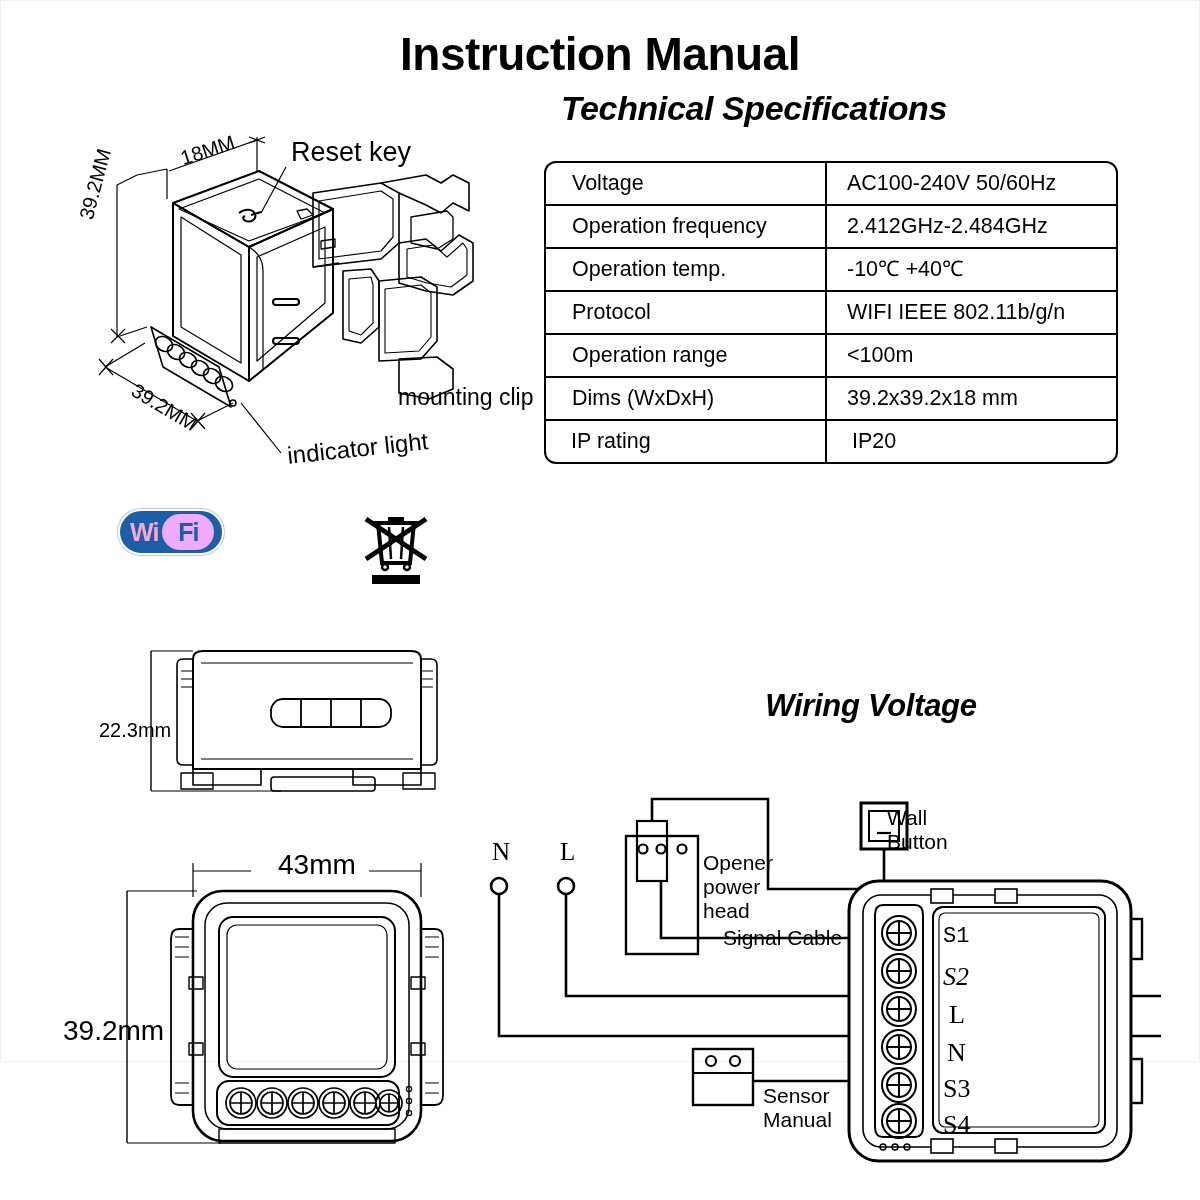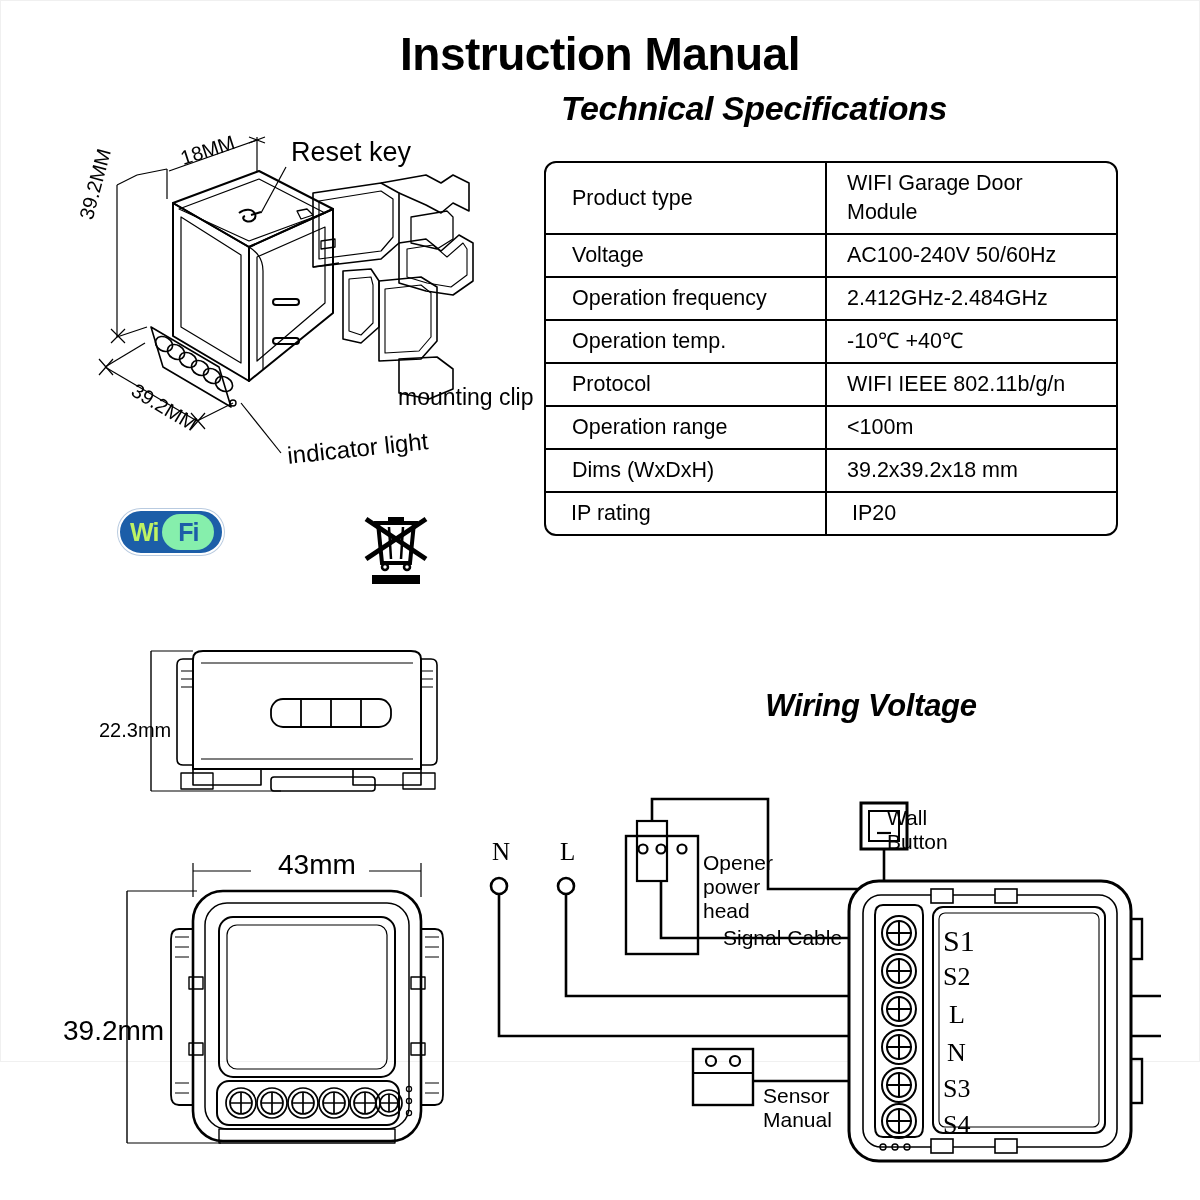--- a/index.html
+++ b/index.html
@@ -74,27 +74,27 @@
     left: 117px; top: 508px;
     width: 106px; height: 46px;
     background: #1c5ea8;
     border-radius: 23px;
     border: 2px solid #ffffff;
     box-shadow: 0 0 0 1px #b9cbe0;
     display: flex; align-items: center;
     overflow: hidden;
   }
   #wifi-logo .wi {
-    color: #bef264; font-weight: bold; font-size: 25px;
+    color: #f9a8d4; font-weight: bold; font-size: 25px;
     padding-left: 10px; letter-spacing: -1px;
     font-family: "Liberation Sans", sans-serif;
   }
   #wifi-logo .fi-wrap {
     margin-left: 4px; height: 36px; width: 52px;
-    background: #86efac;
+    background: #f0abfc;
     border-radius: 18px 18px 18px 18px;
     display: flex; align-items: center; justify-content: center;
   }
   #wifi-logo .fi {
     color: #1c5ea8; font-weight: bold; font-size: 25px;
     letter-spacing: -1px;
   }
 
   svg { display: block; }
 </style>
@@ -103,25 +103,20 @@
 
 <div id="page">
 
   <div class="abs" id="main-title">Instruction Manual</div>
   <div class="abs" id="spec-title">Technical Specifications</div>
   <div class="abs" id="wiring-title">Wiring Voltage</div>
 
   <div class="abs" id="spec-table">
     <table>
       <tbody>
-        <tr>
-          <td class="k">Product type</td>
-          <td class="v">WIFI Garage Door
-  Module</td>
-        </tr>
         <tr>
           <td class="k">Voltage</td>
           <td class="v">AC100-240V 50/60Hz</td>
         </tr>
         <tr>
           <td class="k">Operation frequency</td>
           <td class="v">2.412GHz-2.484GHz</td>
         </tr>
         <tr>
           <td class="k">Operation temp.</td>
@@ -428,20 +423,20 @@
 
   <div class="abs lbl" style="left:702px; top:850px; font-size:21px;">Opener
 power
 head</div>
   <div class="abs lbl" style="left:886px; top:805px; font-size:21px;">Wall
 Button</div>
   <div class="abs lbl" style="left:722px; top:925px; font-size:21px;">Signal Cable</div>
   <div class="abs lbl" style="left:762px; top:1083px; font-size:21px;">Sensor
 Manual</div>
 
-  <div class="abs serif" style="left:942px; top:923px; font-size:30px;">S1</div>
-  <div class="abs serif" style="left:942px; top:961px; font-size:26px;">S2</div>
+  <div class="abs serif" style="left:942px; top:923px; font-size:22px;font-family:Liberation Mono, monospace;">S1</div>
+  <div class="abs serif" style="left:942px; top:961px; font-size:26px;font-style:italic;">S2</div>
   <div class="abs serif" style="left:948px; top:999px; font-size:26px;">L</div>
   <div class="abs serif" style="left:946px; top:1037px; font-size:26px;">N</div>
   <div class="abs serif" style="left:942px; top:1073px; font-size:26px;">S3</div>
   <div class="abs serif" style="left:942px; top:1109px; font-size:26px;">S4</div>
 
 </div>
 
 </body></html>

